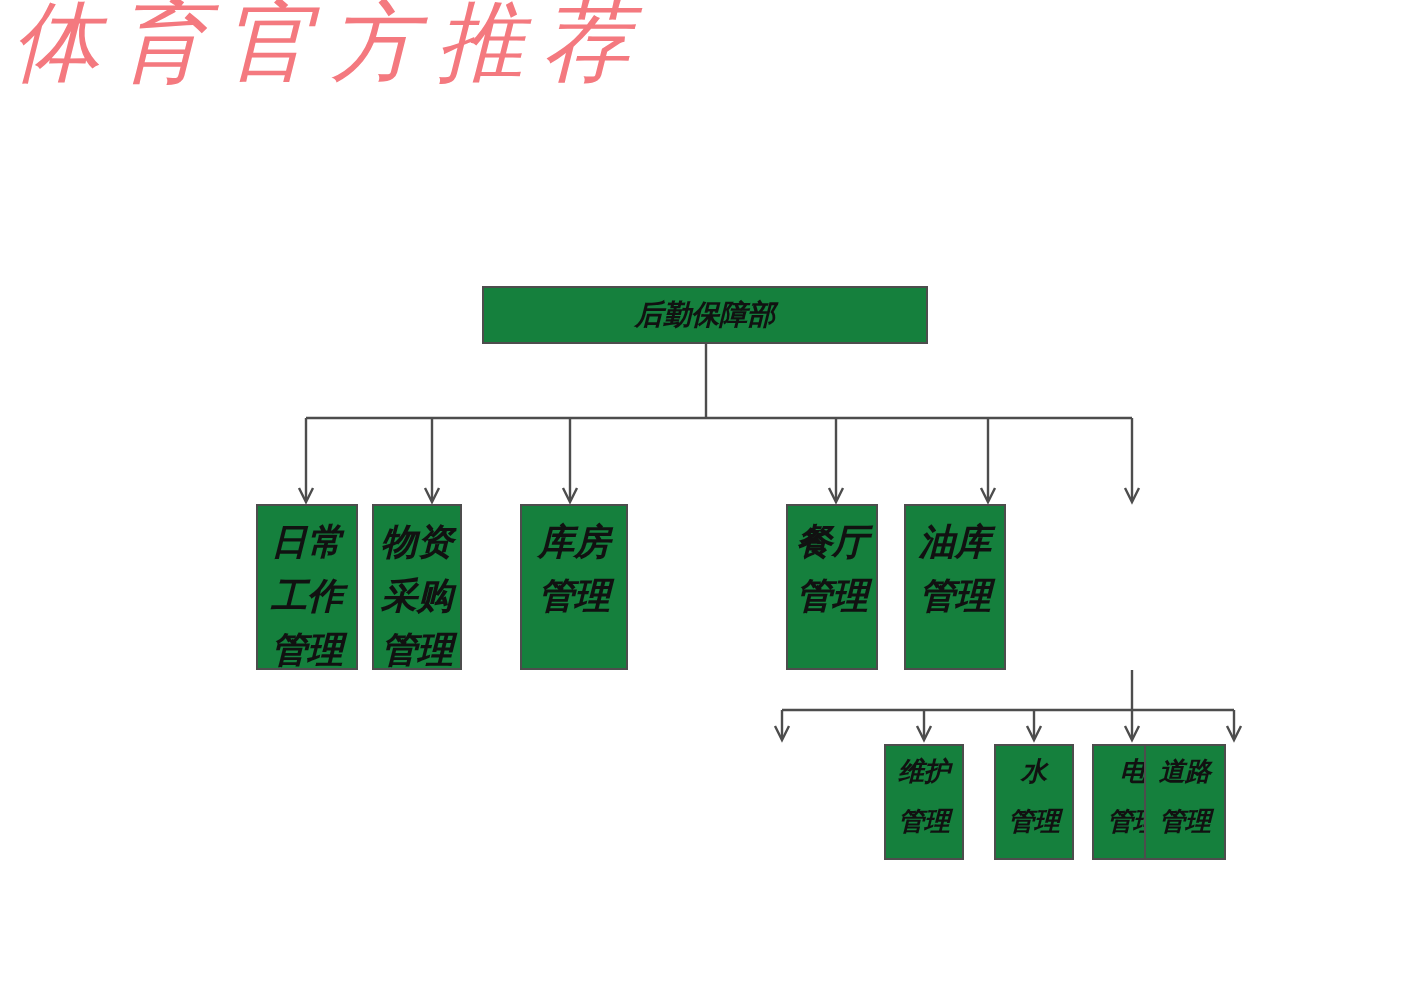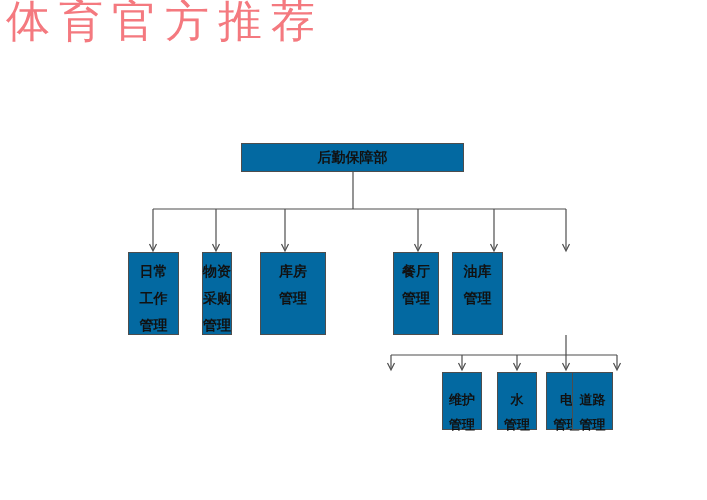--- a/index.html
+++ b/index.html
@@ -3,20 +3,21 @@
 <meta charset="utf-8">
 <style>
   html, body { margin: 0; padding: 0; background: #ffffff; }
   #page {
     position: relative;
     width: 707px;
     height: 500px;
     background: #ffffff;
     overflow: hidden;
     font-family: "Liberation Sans", sans-serif;
+    font-style: italic;
   }
   #watermark {
     position: absolute;
     left: 6px;
     top: -6px;
     font-family: "Liberation Serif", serif;
     font-size: 44px;
     letter-spacing: 9px;
     white-space: nowrap;
     line-height: 56px;
@@ -29,34 +30,34 @@
     width: 707px;
     text-align: center;
     font-size: 17px;
     font-weight: 700;
     letter-spacing: 1.5px;
     color: #111111;
   }
   .box {
     position: absolute;
     border: 1px solid #4d4d4d;
-    background: #0369a1;
+    background: #15803d;
     box-sizing: border-box;
     color: #111111;
     font-weight: 700;
     text-align: center;
   }
   #root-box {
     left: 241px; top: 143px; width: 223px; height: 29px;
     display: flex; align-items: center; justify-content: center;
     font-size: 14px;
   }
-  .l2 { top: 252px; height: 83px; font-size: 14px; line-height: 27px; padding-top: 5px; }
+  .l2 { top: 252px; height: 83px; font-size: 18px; line-height: 27px; padding-top: 5px; }
   .l2.small { font-size: 13px; }
-  .l3 { top: 372px; height: 58px; font-size: 13px; line-height: 25px; padding-top: 14px; }
+  .l3 { top: 372px; height: 58px; font-size: 13px; line-height: 25px; padding-top: 0; }
   .l3.tight { line-height: 19px; padding-top: 4px; }
   svg { position: absolute; left: 0; top: 0; }
   .bl { white-space: nowrap; }
 </style>
 </head>
 <body>
 
 <div id="page">
 
   <svg width="707" height="500">
@@ -99,26 +100,26 @@
 
   <div class="box" id="root-box">
     <span class="bl">后勤保障部</span>
   </div>
 
   <div class="box l2" style="left:128px;width:51px">
     <div class="bl">日常</div>
     <div class="bl">工作</div>
     <div class="bl">管理</div>
   </div>
-  <div class="box l2" style="left:202px;width:30px">
+  <div class="box l2" style="left:186px;width:45px">
     <div class="bl">物资</div>
     <div class="bl">采购</div>
     <div class="bl">管理</div>
   </div>
-  <div class="box l2" style="left:260px;width:66px">
+  <div class="box l2" style="left:260px;width:54px">
     <div class="bl">库房</div>
     <div class="bl">管理</div>
   </div>
   <div class="box l2" style="left:393px;width:46px">
     <div class="bl">餐厅</div>
     <div class="bl">管理</div>
   </div>
   <div class="box l2" style="left:452px;width:51px">
     <div class="bl">油库</div>
     <div class="bl">管理</div>

